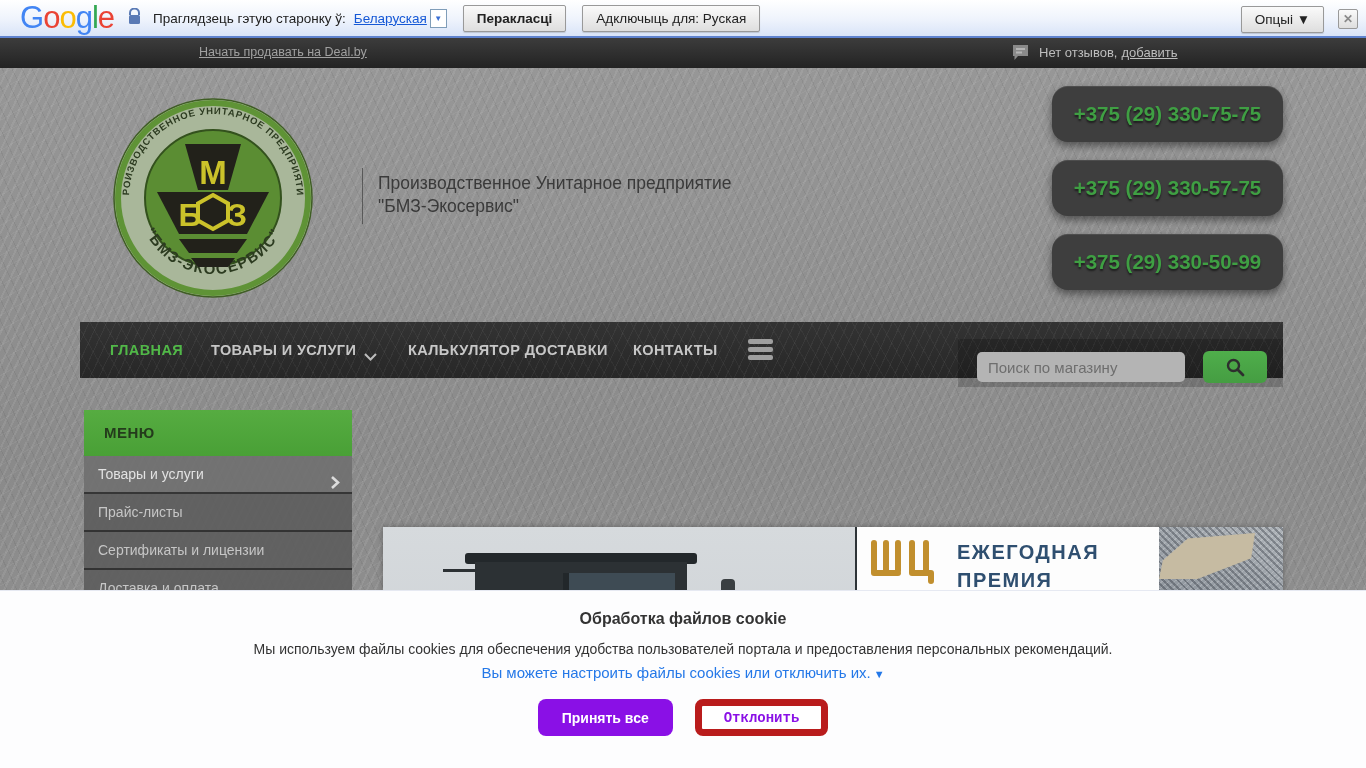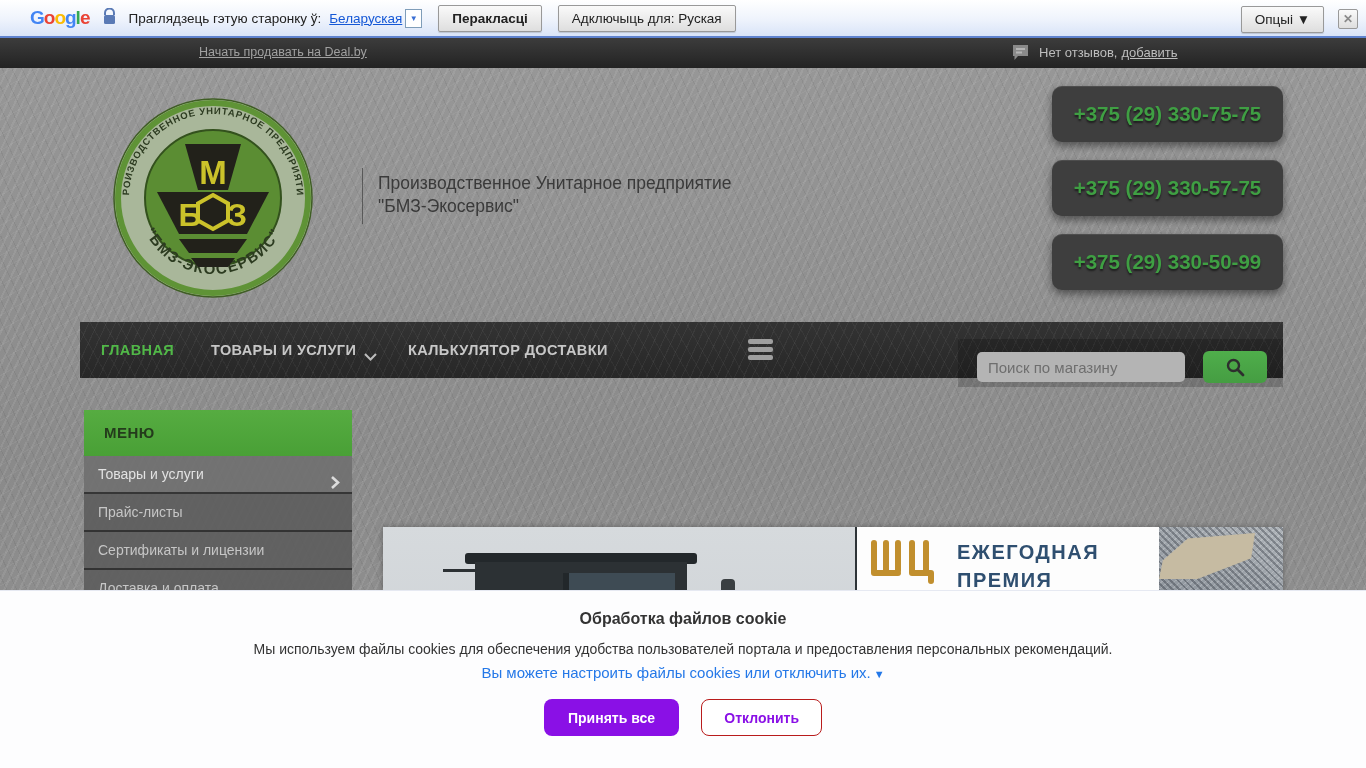--- a/index.html
+++ b/index.html
@@ -10,21 +10,21 @@
       repeating-linear-gradient(115deg, rgba(255,255,255,.08) 0 2px, transparent 2px 7px),
       repeating-linear-gradient(65deg, rgba(0,0,0,.06) 0 1px, transparent 1px 9px),
       repeating-linear-gradient(150deg, rgba(255,255,255,.05) 0 1px, transparent 1px 13px),
       linear-gradient(180deg,#999 0%,#8a8a8a 60%,#929292 100%);
   }
 
   
   .gt-bar { position:absolute; left:0; top:0; width:1366px; height:38px;
     background:linear-gradient(180deg,#ffffff 0%,#eef3fc 55%,#d9e4f8 100%);
     border-bottom:2px solid #5f83cf; display:flex; align-items:center; z-index:30; }
-  .gt-logo { font-size:19px; font-weight:bold; margin-left:30px; letter-spacing:-1px; }
+  .gt-logo { font-size:31px; font-weight:normal; margin-left:20px; letter-spacing:-1px; }
   .gt-logo span:nth-child(1){color:#4285F4}.gt-logo span:nth-child(2){color:#EA4335}
   .gt-logo span:nth-child(3){color:#FBBC05}.gt-logo span:nth-child(4){color:#4285F4}
   .gt-logo span:nth-child(5){color:#34A853}.gt-logo span:nth-child(6){color:#EA4335}
   .gt-lock { margin-left:14px; }
   .gt-label { margin-left:12px; font-size:13.5px; color:#222; }
   .gt-lang { margin-left:8px; font-size:13.5px; color:#1558d6; text-decoration:underline; cursor:pointer; }
   .gt-lang-dd { margin-left:3px; width:17px; height:19px; border:1px solid #7f9db9; background:#fff;
     font-size:8px; color:#3b6fd4; display:flex; align-items:center; justify-content:center; cursor:pointer; }
   .gt-btn { margin-left:16px; padding:5px 13px; font-size:13.5px; color:#222;
     border:1px solid #999; border-radius:2px; background:linear-gradient(180deg,#fafafa,#dedede);
@@ -42,21 +42,21 @@
     text-decoration:underline; cursor:pointer; }
   .deal-reviews { position:absolute; left:1011px; top:5px; display:flex; align-items:center; }
   .deal-reviews .txt { font-size:13px; color:#bdbdbd; margin-left:9px; }
   .deal-reviews .add { font-size:13px; color:#bdbdbd; text-decoration:underline; margin-left:4px; cursor:pointer; }
 
   
   .shop-logo { position:absolute; left:113px; top:98px; width:200px; height:200px; cursor:pointer; z-index:5; }
   .company-divider { position:absolute; left:362px; top:168px; width:1px; height:56px; background:rgba(40,40,40,.55); }
   .company-name { position:absolute; left:378px; top:172px; font-size:17.5px; color:#3a3a3a; line-height:1.3; }
   .phones { position:absolute; left:1052px; top:86px; width:231px; }
-  .phone-btn { width:231px; height:56px; margin-bottom:18px; background:#3e3e3e; border-radius:10px;
+  .phone-btn { width:231px; height:56px; margin-bottom:18px; background:#3e3e3e; border-radius:16px;
     box-shadow:0 4px 8px rgba(0,0,0,.45), inset 0 1px 0 rgba(255,255,255,.08);
     display:flex; align-items:center; justify-content:center;
     color:#3f9f43; font-size:20.5px; font-weight:bold; text-shadow:0 2px 2px rgba(0,0,0,.55); cursor:pointer; }
 
   
   .navbar { position:absolute; left:80px; top:322px; width:1203px; height:56px;
     background-color:#2d2d2d;
     background-image:
       repeating-linear-gradient(115deg, rgba(255,255,255,.05) 0 1px, transparent 1px 8px),
       repeating-linear-gradient(60deg, rgba(255,255,255,.04) 0 1px, transparent 1px 12px),
@@ -113,22 +113,22 @@
   
   .cookie-overlay { position:absolute; left:0; top:590px; width:1366px; height:178px; background:#fdfdfe;
     border-top:1px solid #e6e9f2; z-index:40; text-align:center; }
   .ck-title { margin-top:19px; font-size:16px; font-weight:bold; color:#333; }
   .ck-body { margin-top:13px; font-size:14px; color:#333; }
   .ck-link { margin-top:7px; font-size:15px; color:#2478e8; cursor:pointer; display:inline-block; }
   .ck-link .arrow { font-size:11px; margin-left:3px; }
   .ck-buttons { margin-top:17px; display:flex; justify-content:center; gap:22px; }
   .ck-accept { min-width:131px; height:37px; border:none; border-radius:8px; background:#8a10e6; color:#fff;
     font-size:14px; font-weight:bold; cursor:pointer; padding:0 24px; font-family:"Liberation Sans",sans-serif; }
-  .ck-decline { min-width:121px; height:37px; border:1px solid #b91c1c; border-radius:8px; background:#fff; color:#8a10e6;
-    font-size:14px; font-weight:bold; cursor:pointer; padding:0 22px; font-family:Liberation Sans, sans-serif;text-align:right; }
+  .ck-decline { min-width:121px; height:37px; border:7px solid #b91c1c; border-radius:8px; background:#fff; color:#8a10e6;
+    font-size:14px; font-weight:bold; cursor:pointer; padding:0 22px; font-family:Liberation Mono, monospace;text-align:right; }
 </style>
 </head>
 <body>
 
 <div class="page">
 
   <div class="gt-bar">
     <div class="gt-logo"><span>G</span><span>o</span><span>o</span><span>g</span><span>l</span><span>e</span></div>
     <span class="gt-lock">
       <svg width="13" height="17" viewBox="0 0 13 17">
@@ -187,28 +187,29 @@
     <div>"БМЗ-Экосервис"</div>
   </div>
 
   <div class="phones">
     <div class="phone-btn">+375 (29) 330-75-75</div>
     <div class="phone-btn">+375 (29) 330-57-75</div>
     <div class="phone-btn">+375 (29) 330-50-99</div>
   </div>
 
   <div class="navbar">
-    <div class="nav-item active" style="left:21px;">ГЛАВНАЯ</div>
+    <div class="nav-item active" style="left:30px;">ГЛАВНАЯ</div>
     <div class="nav-item" style="left:131px;">ТОВАРЫ И УСЛУГИ</div>
     <span class="nav-caret">
       <svg width="13" height="8" viewBox="0 0 13 8">
           <polyline points="1,1 6.5,6.5 12,1" fill="none" stroke="#bdbdbd" stroke-width="2"></polyline>
         </svg>
     </span>
     <div class="nav-item" style="left:328px;">КАЛЬКУЛЯТОР ДОСТАВКИ</div>
+    <div class="nav-item" style="left:553px;">КОНТАКТЫ</div>
     <div class="burger">
         <div></div>
         <div></div>
         <div></div>
       </div>
     <div class="nav-search">
       <input class="search-input" type="text" placeholder="Поиск по магазину" style="">
       <button class="search-btn">
         <svg width="20" height="20" viewBox="0 0 20 20">
             <circle cx="8.5" cy="8.5" r="5.5" fill="none" stroke="#2e2e2e" stroke-width="2.4"></circle>

